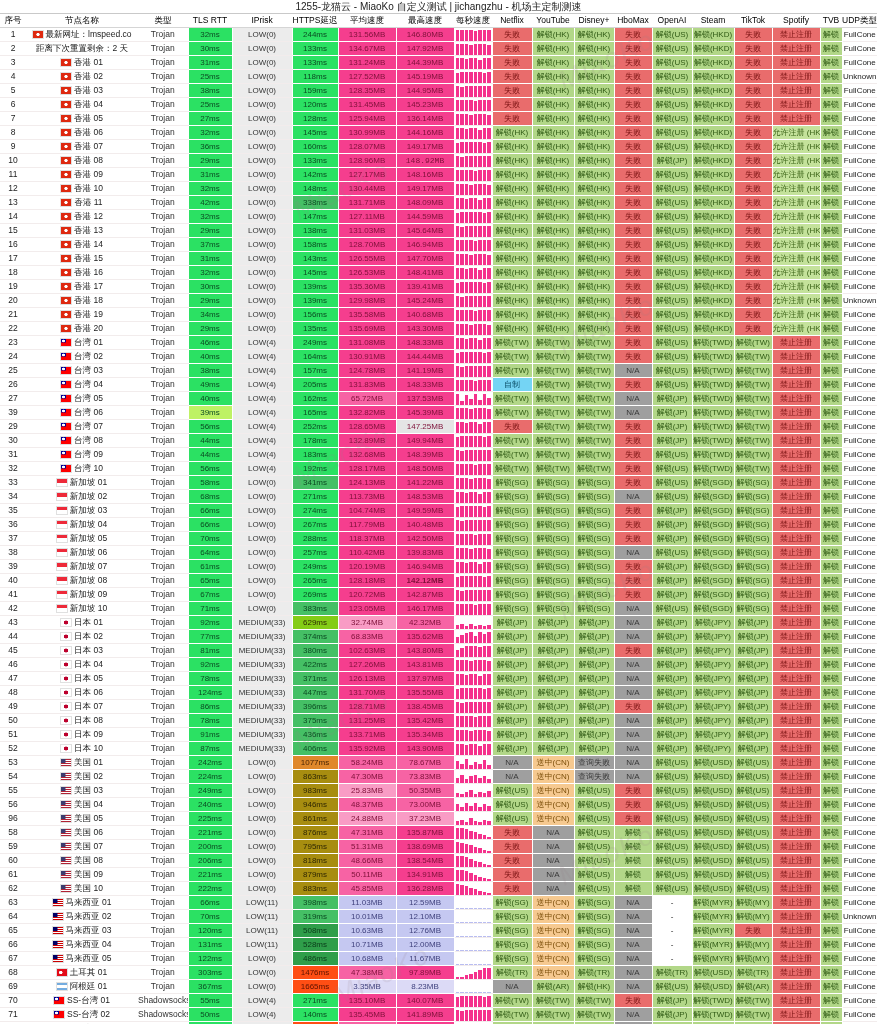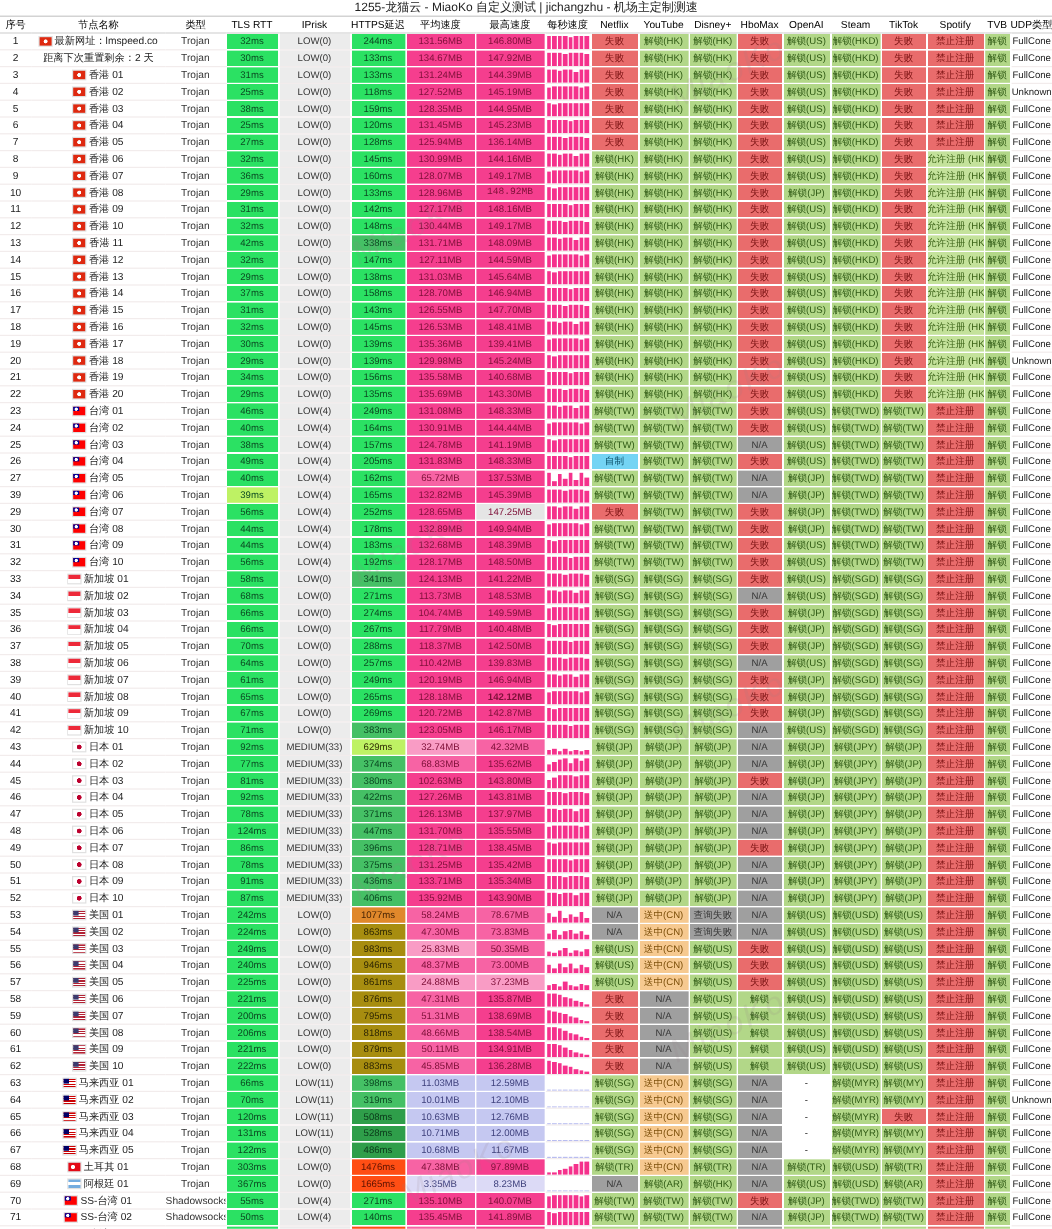--- a/index.html
+++ b/index.html
@@ -1441,21 +1441,21 @@
         <td class="cc" style="background: rgb(233, 108, 108); color: rgb(126, 21, 21);">禁止注册</td>
         <td class="cc" style="background: rgb(178, 215, 136); color: rgb(47, 90, 20);">解锁</td>
         <td class="c-udp">FullCone</td>
       </tr>
       <tr>
         <td>43</td>
         <td class="c-name"><span class="flag flag-jp"></span>日本 01</td>
         <td class="c-type">Trojan</td>
         <td class="cc" style="background: rgb(43, 225, 99); color: rgb(11, 74, 34);">92ms</td>
         <td class="c-risk" style="background: rgb(236, 236, 236); color: rgb(51, 51, 51);">MEDIUM(33)</td>
-        <td class="cc" style="background: #bef264; color: rgb(47, 45, 3);">629ms</td>
+        <td class="cc" style="background: #84cc16; color: rgb(47, 45, 3);">629ms</td>
         <td class="cc" style="background: rgb(249, 156, 197); color: rgb(125, 16, 56);">32.74MB</td>
         <td class="cc" style="background: rgb(247, 99, 164); color: rgb(125, 16, 56);">42.32MB</td>
         <td>
           <div class="bars">
             <span style="height: 30%; background: rgb(245, 49, 140);"></span>
             <span style="height: 45%; background: rgb(245, 49, 140);"></span>
             <span style="height: 25%; background: rgb(245, 49, 140);"></span>
             <span style="height: 40%; background: rgb(245, 49, 140);"></span>
             <span style="height: 20%; background: rgb(245, 49, 140);"></span>
             <span style="height: 35%; background: rgb(245, 49, 140);"></span>
@@ -1884,21 +1884,21 @@
         <td class="cc" style="background: rgb(178, 215, 136); color: rgb(47, 90, 20);">解锁(US)</td>
         <td class="cc" style="background: rgb(233, 108, 108); color: rgb(126, 21, 21);">失败</td>
         <td class="cc" style="background: rgb(178, 215, 136); color: rgb(47, 90, 20);">解锁(US)</td>
         <td class="cc" style="background: rgb(178, 215, 136); color: rgb(47, 90, 20);">解锁(USD)</td>
         <td class="cc" style="background: rgb(178, 215, 136); color: rgb(47, 90, 20);">解锁(US)</td>
         <td class="cc" style="background: rgb(233, 108, 108); color: rgb(126, 21, 21);">禁止注册</td>
         <td class="cc" style="background: rgb(178, 215, 136); color: rgb(47, 90, 20);">解锁</td>
         <td class="c-udp">FullCone</td>
       </tr>
       <tr>
-        <td>57</td>
+        <td>96</td>
         <td class="c-name"><span class="flag flag-us"></span>美国 05</td>
         <td class="c-type">Trojan</td>
         <td class="cc" style="background: rgb(43, 225, 99); color: rgb(11, 74, 34);">225ms</td>
         <td class="c-risk" style="background: rgb(236, 236, 236); color: rgb(51, 51, 51);">LOW(0)</td>
         <td class="cc" style="background: rgb(167, 141, 16); color: rgb(47, 39, 3);">861ms</td>
         <td class="cc" style="background: rgb(249, 156, 197); color: rgb(125, 16, 56);">24.88MB</td>
         <td class="cc" style="background: rgb(249, 156, 197); color: rgb(125, 16, 56);">37.23MB</td>
         <td>
           <div class="bars">
             <span style="height: 30%; background: rgb(245, 49, 140);"></span>

